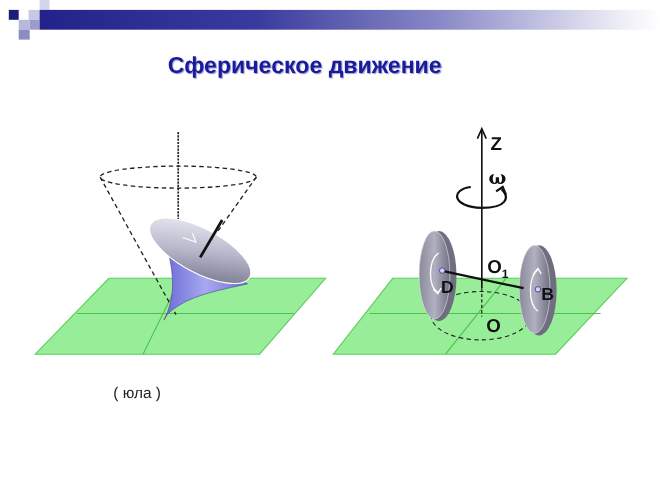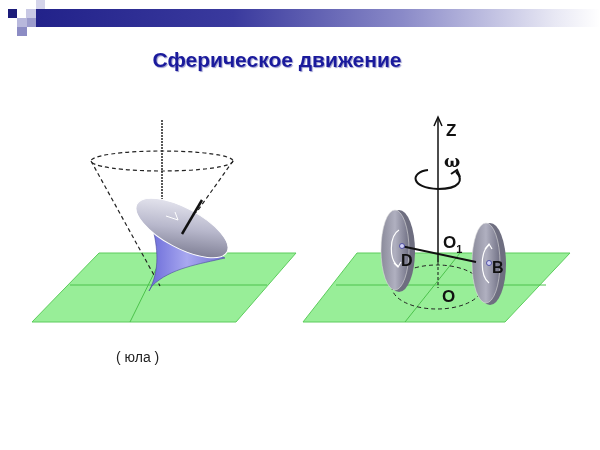--- a/index.html
+++ b/index.html
@@ -12,21 +12,21 @@
   .title-bar {
     position: absolute; left: 36px; top: 9px; width: 564px; height: 18px;
     background: linear-gradient(to right, #22228a 0%, #3a3a9e 35%, #8a8ac8 65%, #e8e8f4 92%, #ffffff 100%);
   }
   .slide-title {
     position: absolute; left: 0; top: 46px; width: 554px; text-align: center;
     color: #1a1a9c; font-weight: bold; font-size: 21px; line-height: 27px;
     text-shadow: 1px 1px 1px #9a9acc;
   }
   .caption {
-    position: absolute; left: 116px; top: 349px; font-size: 14px; color: #222;
+    position: absolute; left: 103px; top: 349px; font-size: 14px; color: #222;
   }
   svg.fig { position: absolute; left: 0; top: 0; }
   .lbl { font-family: "Liberation Sans", sans-serif; font-weight: bold; fill: #111; }
 </style>
 </head>
 <body>
 
 <div class="deco">
   <div class="sq" style="left:8px;top:9px;width:9px;height:9px;background:#1c1c7a;"></div>
   <div class="sq" style="left:26px;top:9px;width:10px;height:9px;background:#c8c8e4;"></div>

